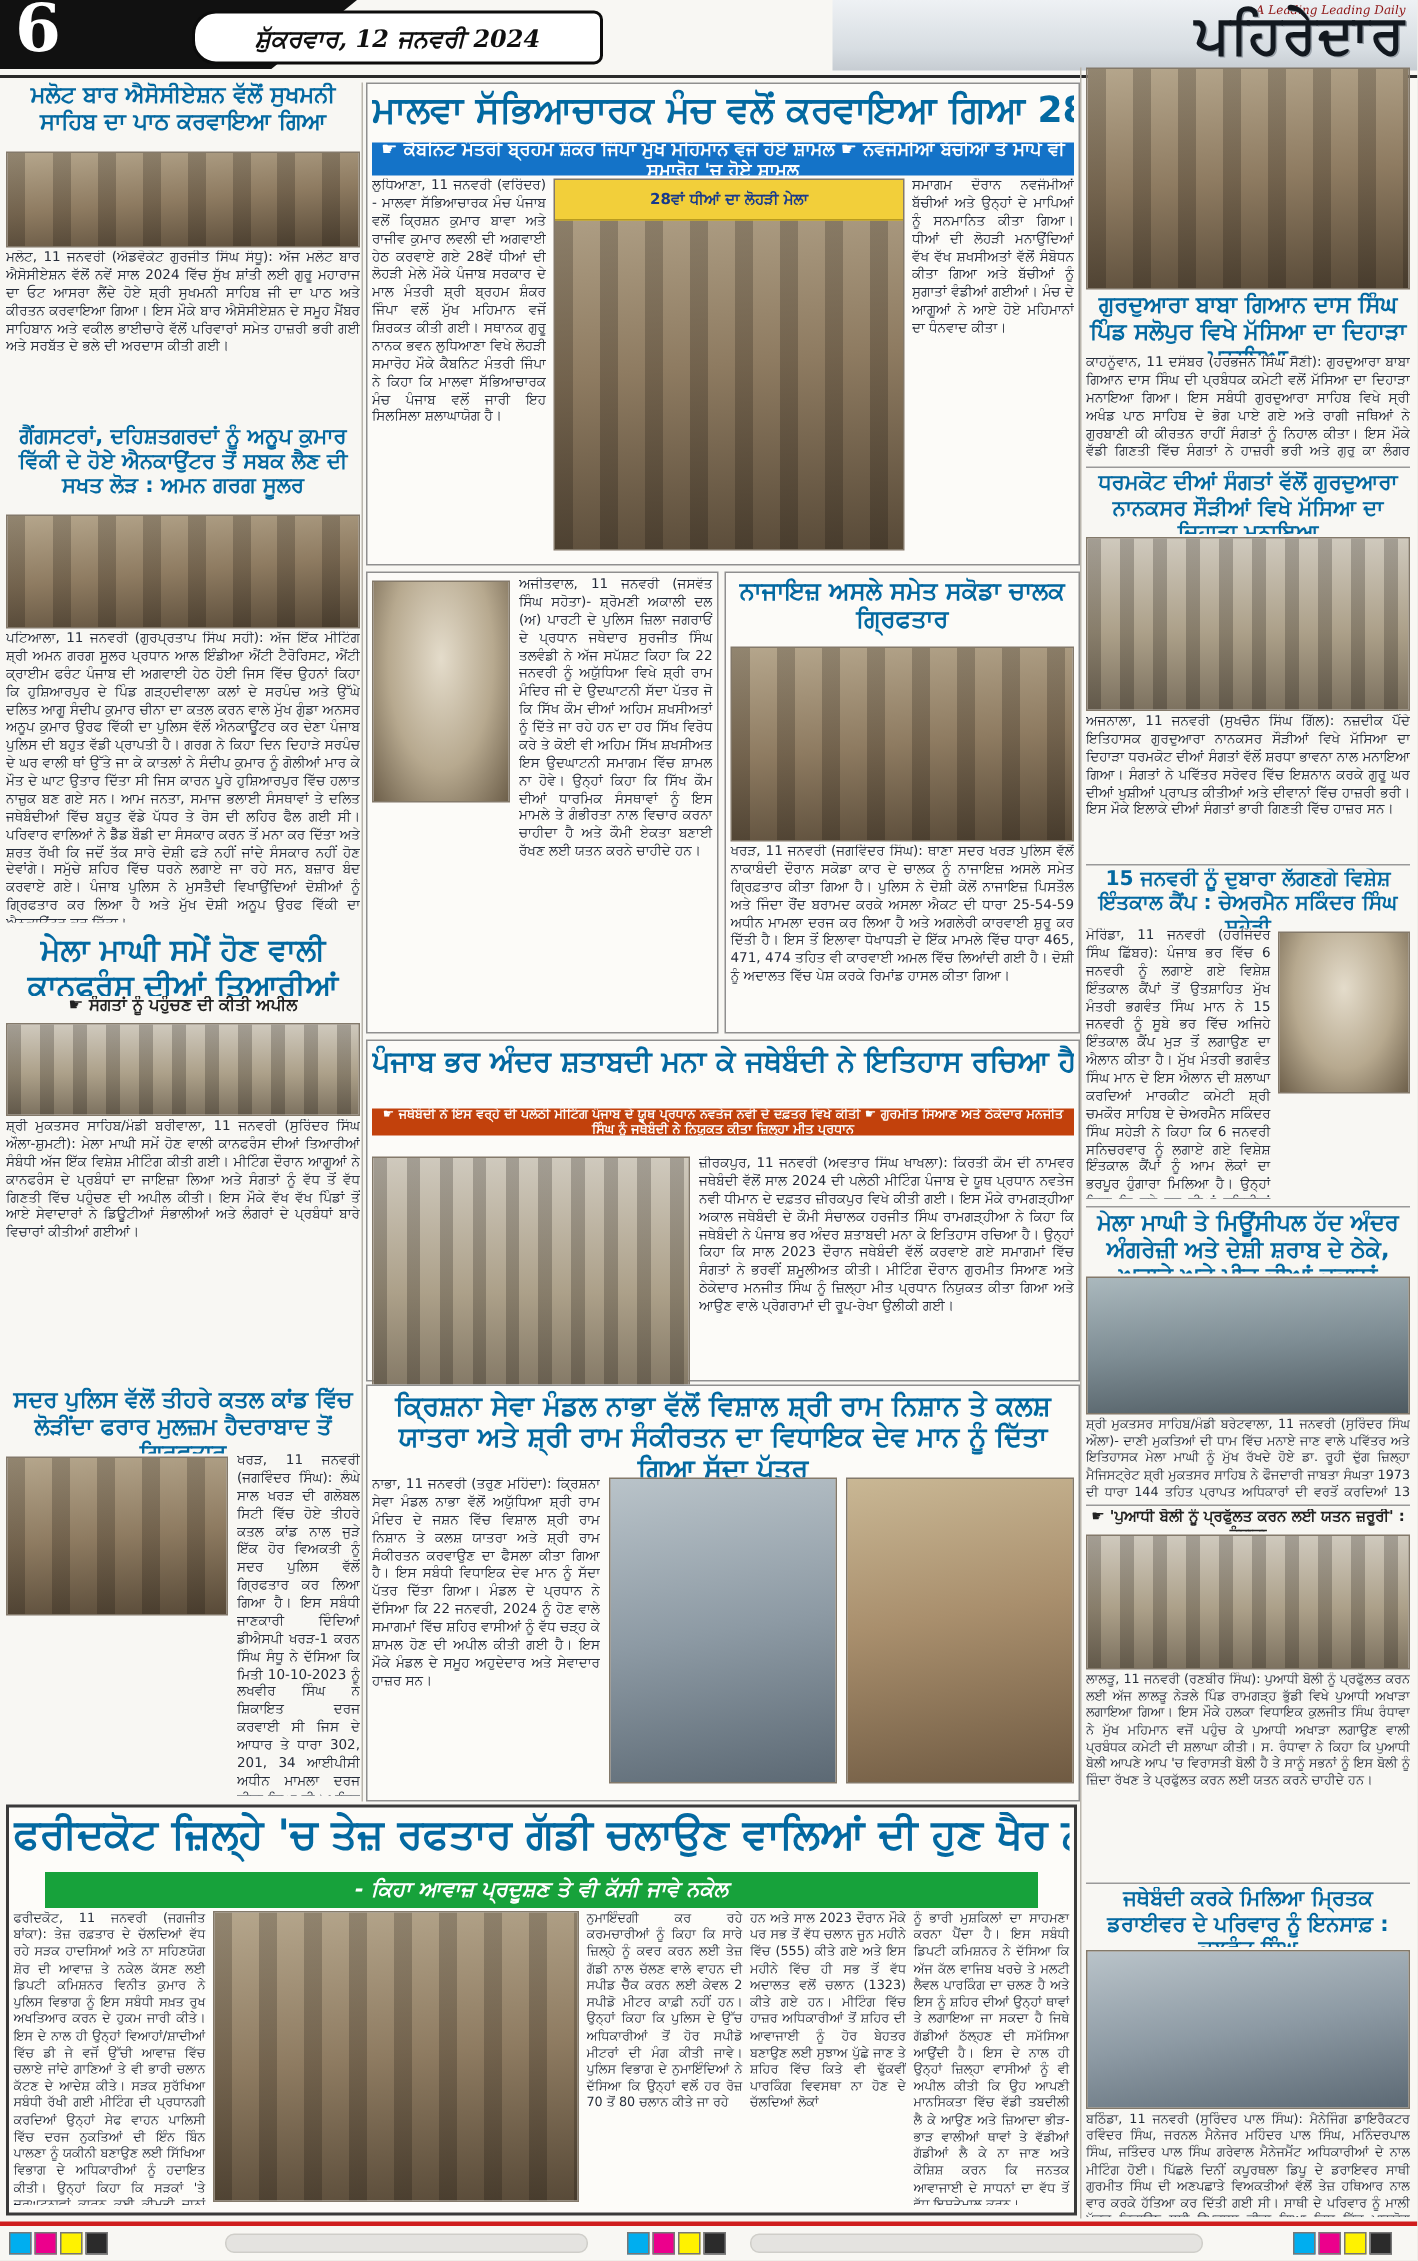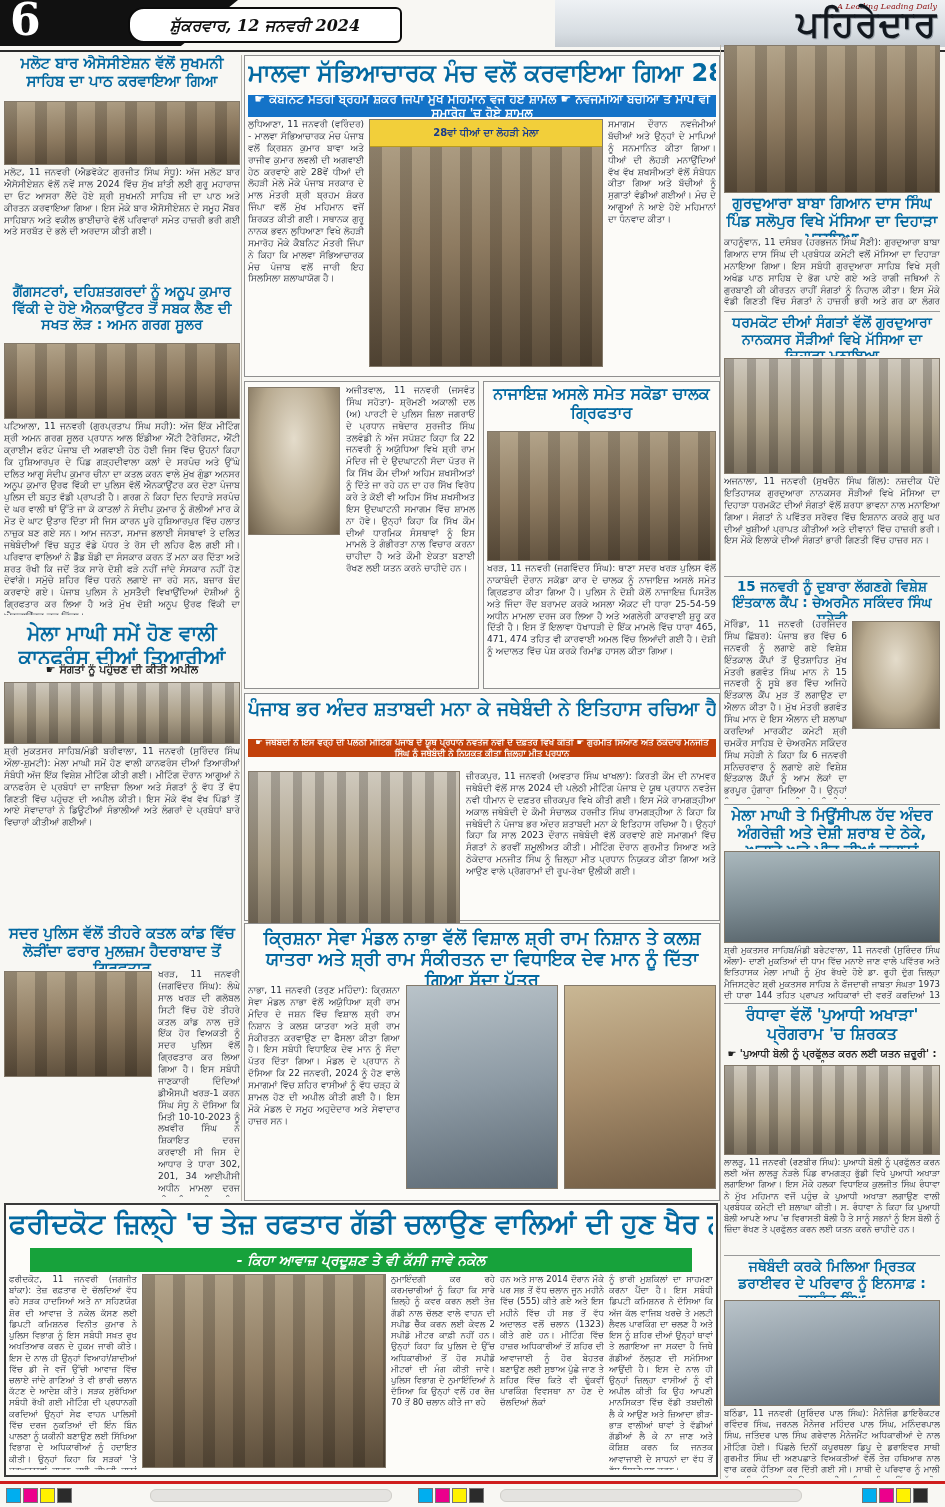--- a/index.html
+++ b/index.html
@@ -135,21 +135,21 @@
     </div>
   </div>
 
   <div class="abs" style="left:4px;top:1203px;width:714px;height:274px;border:2px solid #3a3a3a;background:#fdfcf9;padding:3px;box-sizing:border-box;">
     <div class="hl" style="font-size:27px;height:38px;white-space:nowrap;">ਫਰੀਦਕੋਟ ਜ਼ਿਲ੍ਹੇ 'ਚ ਤੇਜ਼ ਰਫਤਾਰ ਗੱਡੀ ਚਲਾਉਣ ਵਾਲਿਆਂ ਦੀ ਹੁਣ ਖੈਰ ਨਹੀਂ</div>
     <div class="bar" style="height:24px;background:#17a23b;font-size:14px;font-style:italic;width:94%;margin:2px auto;">- ਕਿਹਾ ਆਵਾਜ਼ ਪ੍ਰਦੂਸ਼ਣ ਤੇ ਵੀ ਕੱਸੀ ਜਾਵੇ ਨਕੇਲ</div>
     <div style="display:flex;gap:5px;height:196px;">
       <div class="bd" style="width:128px;height:196px;font-size:8.5px;">ਫਰੀਦਕੋਟ, 11 ਜਨਵਰੀ (ਜਗਜੀਤ ਬਾਂਕਾ): ਤੇਜ਼ ਰਫ਼ਤਾਰ ਦੇ ਚੱਲਦਿਆਂ ਵੱਧ ਰਹੇ ਸੜਕ ਹਾਦਸਿਆਂ ਅਤੇ ਨਾ ਸਹਿਣਯੋਗ ਸ਼ੋਰ ਦੀ ਆਵਾਜ਼ ਤੇ ਨਕੇਲ ਕੱਸਣ ਲਈ ਡਿਪਟੀ ਕਮਿਸ਼ਨਰ ਵਿਨੀਤ ਕੁਮਾਰ ਨੇ ਪੁਲਿਸ ਵਿਭਾਗ ਨੂੰ ਇਸ ਸਬੰਧੀ ਸਖ਼ਤ ਰੁਖ ਅਖਤਿਆਰ ਕਰਨ ਦੇ ਹੁਕਮ ਜਾਰੀ ਕੀਤੇ। ਇਸ ਦੇ ਨਾਲ ਹੀ ਉਨ੍ਹਾਂ ਵਿਆਹਾਂ/ਸ਼ਾਦੀਆਂ ਵਿੱਚ ਡੀ ਜੇ ਵਜੋਂ ਉੱਚੀ ਆਵਾਜ਼ ਵਿੱਚ ਚਲਾਏ ਜਾਂਦੇ ਗਾਣਿਆਂ ਤੇ ਵੀ ਭਾਰੀ ਚਲਾਨ ਕੱਟਣ ਦੇ ਆਦੇਸ਼ ਕੀਤੇ। ਸੜਕ ਸੁਰੱਖਿਆ ਸਬੰਧੀ ਰੱਖੀ ਗਈ ਮੀਟਿੰਗ ਦੀ ਪ੍ਰਧਾਨਗੀ ਕਰਦਿਆਂ ਉਨ੍ਹਾਂ ਸੇਫ ਵਾਹਨ ਪਾਲਿਸੀ ਵਿੱਚ ਦਰਜ ਨੁਕਤਿਆਂ ਦੀ ਇੰਨ ਬਿੰਨ ਪਾਲਣਾ ਨੂੰ ਯਕੀਨੀ ਬਣਾਉਣ ਲਈ ਸਿੱਖਿਆ ਵਿਭਾਗ ਦੇ ਅਧਿਕਾਰੀਆਂ ਨੂੰ ਹਦਾਇਤ ਕੀਤੀ। ਉਨ੍ਹਾਂ ਕਿਹਾ ਕਿ ਸੜਕਾਂ 'ਤੇ ਦੁਰਘਟਨਾਵਾਂ ਕਾਰਨ ਕਈ ਕੀਮਤੀ ਜਾਨਾਂ ਚਲੀਆਂ ਜਾਂਦੀਆਂ ਹਨ, ਇਸ ਲਈ ਸੜਕ ਸੁਰੱਖਿਆ ਇੱਕ ਅਹਿਮ ਮੁੱਦਾ ਹੈ ਅਤੇ ਸਾਨੂੰ ਸਭ ਨੂੰ ਇਸ ਸਬੰਧੀ ਸੁਚੇਤ ਹੋ ਕੇ ਕੰਮ ਕਰਨ ਦੀ ਜ਼ਰੂਰਤ ਹੈ।</div>
       <div class="ph indoor" style="width:244px;height:194px;"></div>
       <div class="bd" style="flex:1;height:196px;font-size:8.5px;">ਨੁਮਾਇੰਦਗੀ ਕਰ ਰਹੇ ਕਰਮਚਾਰੀਆਂ ਨੂੰ ਕਿਹਾ ਕਿ ਸਾਰੇ ਜ਼ਿਲ੍ਹੇ ਨੂੰ ਕਵਰ ਕਰਨ ਲਈ ਤੇਜ਼ ਗੱਡੀ ਨਾਲ ਚੱਲਣ ਵਾਲੇ ਵਾਹਨ ਦੀ ਸਪੀਡ ਚੈੱਕ ਕਰਨ ਲਈ ਕੇਵਲ 2 ਸਪੀਡੋ ਮੀਟਰ ਕਾਫ਼ੀ ਨਹੀਂ ਹਨ। ਉਨ੍ਹਾਂ ਕਿਹਾ ਕਿ ਪੁਲਿਸ ਦੇ ਉੱਚ ਅਧਿਕਾਰੀਆਂ ਤੋਂ ਹੋਰ ਸਪੀਡੋ ਮੀਟਰਾਂ ਦੀ ਮੰਗ ਕੀਤੀ ਜਾਵੇ। ਪੁਲਿਸ ਵਿਭਾਗ ਦੇ ਨੁਮਾਇੰਦਿਆਂ ਨੇ ਦੱਸਿਆ ਕਿ ਉਨ੍ਹਾਂ ਵਲੋਂ ਹਰ ਰੋਜ਼ 70 ਤੋਂ 80 ਚਲਾਨ ਕੀਤੇ ਜਾ ਰਹੇ</div>
-      <div class="bd" style="flex:1;height:196px;font-size:8.5px;">ਹਨ ਅਤੇ ਸਾਲ 2014 ਦੌਰਾਨ ਮੌਕੇ ਪਰ ਸਭ ਤੋਂ ਵੱਧ ਚਲਾਨ ਜੂਨ ਮਹੀਨੇ ਵਿੱਚ (555) ਕੀਤੇ ਗਏ ਅਤੇ ਇਸ ਮਹੀਨੇ ਵਿੱਚ ਹੀ ਸਭ ਤੋਂ ਵੱਧ ਅਦਾਲਤ ਵਲੋਂ ਚਲਾਨ (1323) ਕੀਤੇ ਗਏ ਹਨ। ਮੀਟਿੰਗ ਵਿੱਚ ਹਾਜ਼ਰ ਅਧਿਕਾਰੀਆਂ ਤੋਂ ਸ਼ਹਿਰ ਦੀ ਆਵਾਜਾਈ ਨੂੰ ਹੋਰ ਬੇਹਤਰ ਬਣਾਉਣ ਲਈ ਸੁਝਾਅ ਪੁੱਛੇ ਜਾਣ ਤੇ ਸ਼ਹਿਰ ਵਿੱਚ ਕਿਤੇ ਵੀ ਢੁੱਕਵੀਂ ਪਾਰਕਿੰਗ ਵਿਵਸਥਾ ਨਾ ਹੋਣ ਦੇ ਚੱਲਦਿਆਂ ਲੋਕਾਂ</div>
+      <div class="bd" style="flex:1;height:196px;font-size:8.5px;">ਹਨ ਅਤੇ ਸਾਲ 2023 ਦੌਰਾਨ ਮੌਕੇ ਪਰ ਸਭ ਤੋਂ ਵੱਧ ਚਲਾਨ ਜੂਨ ਮਹੀਨੇ ਵਿੱਚ (555) ਕੀਤੇ ਗਏ ਅਤੇ ਇਸ ਮਹੀਨੇ ਵਿੱਚ ਹੀ ਸਭ ਤੋਂ ਵੱਧ ਅਦਾਲਤ ਵਲੋਂ ਚਲਾਨ (1323) ਕੀਤੇ ਗਏ ਹਨ। ਮੀਟਿੰਗ ਵਿੱਚ ਹਾਜ਼ਰ ਅਧਿਕਾਰੀਆਂ ਤੋਂ ਸ਼ਹਿਰ ਦੀ ਆਵਾਜਾਈ ਨੂੰ ਹੋਰ ਬੇਹਤਰ ਬਣਾਉਣ ਲਈ ਸੁਝਾਅ ਪੁੱਛੇ ਜਾਣ ਤੇ ਸ਼ਹਿਰ ਵਿੱਚ ਕਿਤੇ ਵੀ ਢੁੱਕਵੀਂ ਪਾਰਕਿੰਗ ਵਿਵਸਥਾ ਨਾ ਹੋਣ ਦੇ ਚੱਲਦਿਆਂ ਲੋਕਾਂ</div>
       <div class="bd" style="flex:1;height:196px;font-size:8.5px;">ਨੂੰ ਭਾਰੀ ਮੁਸ਼ਕਿਲਾਂ ਦਾ ਸਾਹਮਣਾ ਕਰਨਾ ਪੈਂਦਾ ਹੈ। ਇਸ ਸਬੰਧੀ ਡਿਪਟੀ ਕਮਿਸ਼ਨਰ ਨੇ ਦੱਸਿਆ ਕਿ ਅੱਜ ਕੱਲ ਵਾਜਿਬ ਖਰਚੇ ਤੇ ਮਲਟੀ ਲੈਵਲ ਪਾਰਕਿੰਗ ਦਾ ਚਲਣ ਹੈ ਅਤੇ ਇਸ ਨੂੰ ਸ਼ਹਿਰ ਦੀਆਂ ਉਨ੍ਹਾਂ ਥਾਵਾਂ ਤੇ ਲਗਾਇਆ ਜਾ ਸਕਦਾ ਹੈ ਜਿਥੇ ਗੱਡੀਆਂ ਠੱਲ੍ਹਣ ਦੀ ਸਮੱਸਿਆ ਆਉਂਦੀ ਹੈ। ਇਸ ਦੇ ਨਾਲ ਹੀ ਉਨ੍ਹਾਂ ਜ਼ਿਲ੍ਹਾ ਵਾਸੀਆਂ ਨੂੰ ਵੀ ਅਪੀਲ ਕੀਤੀ ਕਿ ਉਹ ਆਪਣੀ ਮਾਨਸਿਕਤਾ ਵਿੱਚ ਵੱਡੀ ਤਬਦੀਲੀ ਲੈ ਕੇ ਆਉਣ ਅਤੇ ਜ਼ਿਆਦਾ ਭੀੜ-ਭਾੜ ਵਾਲੀਆਂ ਥਾਵਾਂ ਤੇ ਵੱਡੀਆਂ ਗੱਡੀਆਂ ਲੈ ਕੇ ਨਾ ਜਾਣ ਅਤੇ ਕੋਸ਼ਿਸ਼ ਕਰਨ ਕਿ ਜਨਤਕ ਆਵਾਜਾਈ ਦੇ ਸਾਧਨਾਂ ਦਾ ਵੱਧ ਤੋਂ ਵੱਧ ਇਸਤੇਮਾਲ ਕਰਨ।</div>
     </div>
   </div>
 
   <div class="abs" style="left:724px;top:45px;width:216px;height:264px;">
     <div class="ph indoor" style="height:148px;"></div>
     <div class="hl" style="font-size:15px;height:42px;margin-top:2px;">ਗੁਰਦੁਆਰਾ ਬਾਬਾ ਗਿਆਨ ਦਾਸ ਸਿੰਘ ਪਿੰਡ ਸਲੋਪੁਰ ਵਿਖੇ ਮੱਸਿਆ ਦਾ ਦਿਹਾੜਾ ਮਨਾਇਆ</div>
     <div class="bd" style="height:68px;">ਕਾਹਨੂੰਵਾਨ, 11 ਦਸੰਬਰ (ਹਰਭਜਨ ਸਿੰਘ ਸੈਣੀ): ਗੁਰਦੁਆਰਾ ਬਾਬਾ ਗਿਆਨ ਦਾਸ ਸਿੰਘ ਦੀ ਪ੍ਰਬੰਧਕ ਕਮੇਟੀ ਵਲੋਂ ਮੱਸਿਆ ਦਾ ਦਿਹਾੜਾ ਮਨਾਇਆ ਗਿਆ। ਇਸ ਸਬੰਧੀ ਗੁਰਦੁਆਰਾ ਸਾਹਿਬ ਵਿਖੇ ਸ੍ਰੀ ਅਖੰਡ ਪਾਠ ਸਾਹਿਬ ਦੇ ਭੋਗ ਪਾਏ ਗਏ ਅਤੇ ਰਾਗੀ ਜਥਿਆਂ ਨੇ ਗੁਰਬਾਣੀ ਕੀ ਕੀਰਤਨ ਰਾਹੀਂ ਸੰਗਤਾਂ ਨੂੰ ਨਿਹਾਲ ਕੀਤਾ। ਇਸ ਮੌਕੇ ਵੱਡੀ ਗਿਣਤੀ ਵਿੱਚ ਸੰਗਤਾਂ ਨੇ ਹਾਜ਼ਰੀ ਭਰੀ ਅਤੇ ਗੁਰੂ ਕਾ ਲੰਗਰ ਅਤੁੱਟ ਵਰਤਿਆ।</div>
   </div>
 
@@ -167,21 +167,20 @@
     </div>
   </div>
 
   <div class="abs" style="left:724px;top:804px;width:216px;height:197px;border-top:1px solid #999;padding-top:2px;">
     <div class="hl" style="font-size:15px;height:42px;">ਮੇਲਾ ਮਾਘੀ ਤੇ ਮਿਊਂਸੀਪਲ ਹੱਦ ਅੰਦਰ ਅੰਗਰੇਜ਼ੀ ਅਤੇ ਦੇਸ਼ੀ ਸ਼ਰਾਬ ਦੇ ਠੇਕੇ, ਅਹਾਤੇ ਅਤੇ ਮੀਟ ਦੀਆਂ ਦੁਕਾਨਾਂ ਰਹਿਣਗੀਆਂ ਬੰਦ : ਜ਼ਿਲ੍ਹਾ ਮੈਜਿਸਟ੍ਰੇਟ</div>
     <div class="ph office" style="height:92px;margin:2px 0;"></div>
     <div class="bd" style="height:55px;font-size:8.5px;">ਸ਼੍ਰੀ ਮੁਕਤਸਰ ਸਾਹਿਬ/ਮੰਡੀ ਬਰੇਟਵਾਲਾ, 11 ਜਨਵਰੀ (ਸੁਰਿੰਦਰ ਸਿੰਘ ਔਲਾ)- ਦਾਣੀ ਮੁਕਤਿਆਂ ਦੀ ਧਾਮ ਵਿੱਚ ਮਨਾਏ ਜਾਣ ਵਾਲੇ ਪਵਿੱਤਰ ਅਤੇ ਇਤਿਹਾਸਕ ਮੇਲਾ ਮਾਘੀ ਨੂੰ ਮੁੱਖ ਰੱਖਦੇ ਹੋਏ ਡਾ. ਰੂਹੀ ਦੁੱਗ ਜ਼ਿਲ੍ਹਾ ਮੈਜਿਸਟ੍ਰੇਟ ਸ਼੍ਰੀ ਮੁਕਤਸਰ ਸਾਹਿਬ ਨੇ ਫੌਜਦਾਰੀ ਜਾਬਤਾ ਸੰਘਤਾ 1973 ਦੀ ਧਾਰਾ 144 ਤਹਿਤ ਪ੍ਰਾਪਤ ਅਧਿਕਾਰਾਂ ਦੀ ਵਰਤੋਂ ਕਰਦਿਆਂ 13 ਜਨਵਰੀ 2024 ਨੂੰ ਰਾਤ 12 ਵਜੇ ਤੋਂ 14 ਜਨਵਰੀ 2024 ਨੂੰ ਰਾਤ 12 ਵਜੇ ਤੱਕ ਸ਼ਰਾਬ ਦੇ ਠੇਕੇ, ਅਹਾਤੇ ਅਤੇ ਮੀਟ ਦੀਆਂ ਦੁਕਾਨਾਂ ਬੰਦ ਰੱਖਣ ਦੇ ਹੁਕਮ ਜਾਰੀ ਕੀਤੇ ਹਨ।</div>
   </div>
 
   <div class="abs" style="left:724px;top:1003px;width:216px;height:250px;border-top:1px solid #999;padding-top:2px;">
-    <div class="hl" style="font-size:16px;height:42px;">ਰੰਧਾਵਾ ਵੱਲੋਂ 'ਪੁਆਧੀ ਅਖਾੜਾ' ਪ੍ਰੋਗਰਾਮ 'ਚ ਸ਼ਿਰਕਤ</div>
     <div class="hl" style="font-size:10px;height:15px;color:#222;">☛ 'ਪੁਆਧੀ ਬੋਲੀ ਨੂੰ ਪ੍ਰਫੁੱਲਤ ਕਰਨ ਲਈ ਯਤਨ ਜ਼ਰੂਰੀ' : ਰੰਧਾਵਾ</div>
     <div class="ph crowd" style="height:90px;margin:2px 0;"></div>
     <div class="bd" style="height:95px;font-size:8.5px;">ਲਾਲੜੂ, 11 ਜਨਵਰੀ (ਰਣਬੀਰ ਸਿੰਘ): ਪੁਆਧੀ ਬੋਲੀ ਨੂੰ ਪ੍ਰਫੁੱਲਤ ਕਰਨ ਲਈ ਅੱਜ ਲਾਲੜੂ ਨੇੜਲੇ ਪਿੰਡ ਰਾਮਗੜ੍ਹ ਭੁੱਡੀ ਵਿਖੇ ਪੁਆਧੀ ਅਖਾੜਾ ਲਗਾਇਆ ਗਿਆ। ਇਸ ਮੌਕੇ ਹਲਕਾ ਵਿਧਾਇਕ ਕੁਲਜੀਤ ਸਿੰਘ ਰੰਧਾਵਾ ਨੇ ਮੁੱਖ ਮਹਿਮਾਨ ਵਜੋਂ ਪਹੁੰਚ ਕੇ ਪੁਆਧੀ ਅਖਾੜਾ ਲਗਾਉਣ ਵਾਲੀ ਪ੍ਰਬੰਧਕ ਕਮੇਟੀ ਦੀ ਸ਼ਲਾਘਾ ਕੀਤੀ। ਸ. ਰੰਧਾਵਾ ਨੇ ਕਿਹਾ ਕਿ ਪੁਆਧੀ ਬੋਲੀ ਆਪਣੇ ਆਪ 'ਚ ਵਿਰਾਸਤੀ ਬੋਲੀ ਹੈ ਤੇ ਸਾਨੂੰ ਸਭਨਾਂ ਨੂੰ ਇਸ ਬੋਲੀ ਨੂੰ ਜ਼ਿੰਦਾ ਰੱਖਣ ਤੇ ਪ੍ਰਫੁੱਲਤ ਕਰਨ ਲਈ ਯਤਨ ਕਰਨੇ ਚਾਹੀਦੇ ਹਨ।</div>
   </div>
 
   <div class="abs" style="left:724px;top:1255px;width:216px;height:224px;border-top:1px solid #999;padding-top:2px;">
     <div class="hl" style="font-size:14px;height:40px;">ਜਥੇਬੰਦੀ ਕਰਕੇ ਮਿਲਿਆ ਮ੍ਰਿਤਕ ਡਰਾਈਵਰ ਦੇ ਪਰਿਵਾਰ ਨੂੰ ਇਨਸਾਫ਼ : ਕੁਲਵੰਤ ਸਿੰਘ</div>
     <div class="ph cool" style="height:106px;margin:2px 0;"></div>
     <div class="bd" style="height:70px;font-size:8.5px;">ਬਠਿੰਡਾ, 11 ਜਨਵਰੀ (ਸੁਰਿੰਦਰ ਪਾਲ ਸਿੰਘ): ਮੈਨੇਜਿੰਗ ਡਾਇਰੈਕਟਰ ਰਵਿੰਦਰ ਸਿੰਘ, ਜਰਨਲ ਮੈਨੇਜਰ ਮਹਿੰਦਰ ਪਾਲ ਸਿੰਘ, ਮਨਿੰਦਰਪਾਲ ਸਿੰਘ, ਜਤਿੰਦਰ ਪਾਲ ਸਿੰਘ ਗਰੇਵਾਲ ਮੈਨੇਜਮੈਂਟ ਅਧਿਕਾਰੀਆਂ ਦੇ ਨਾਲ ਮੀਟਿੰਗ ਹੋਈ। ਪਿੱਛਲੇ ਦਿਨੀਂ ਕਪੂਰਥਲਾ ਡਿਪੂ ਦੇ ਡਰਾਇਵਰ ਸਾਥੀ ਗੁਰਮੀਤ ਸਿੰਘ ਦੀ ਅਣਪਛਾਤੇ ਵਿਅਕਤੀਆਂ ਵੱਲੋਂ ਤੇਜ਼ ਹਥਿਆਰ ਨਾਲ ਵਾਰ ਕਰਕੇ ਹੱਤਿਆ ਕਰ ਦਿੱਤੀ ਗਈ ਸੀ। ਸਾਥੀ ਦੇ ਪਰਿਵਾਰ ਨੂੰ ਮਾਲੀ ਮੱਦਦ ਦਿਵਾਉਣ ਲਈ ਉਪਰਾਲਾ ਕੀਤਾ ਗਿਆ ਜਿਸ ਵਿੱਚ ਮਾਨਯੋਗ ਮੈਨੇਜਿੰਗ ਡਾਇਰੈਕਟਰ ਸਾਹਿਬ ਵੱਲੋਂ 11 ਲੱਖ ਰੁਪਏ ਅਤੇ ਆਊਟ ਸੋਰਸ ਤੇ ਨੌਕਰੀ ਦਿੱਤੀ ਜਾਵੇਗੀ ਅਤੇ ਕੰਟਰੈਕਟ ਦੇ ਮੁਲਾਜ਼ਮਾਂ ਦੀ ਇੱਕ ਦਿਨ ਦੀ ਤਨਖਾਹ ਕੱਟ ਕੇ ਪਰਿਵਾਰ ਨੂੰ ਦਿੱਤੀ ਜਾਵੇਗੀ।</div>
   </div>

